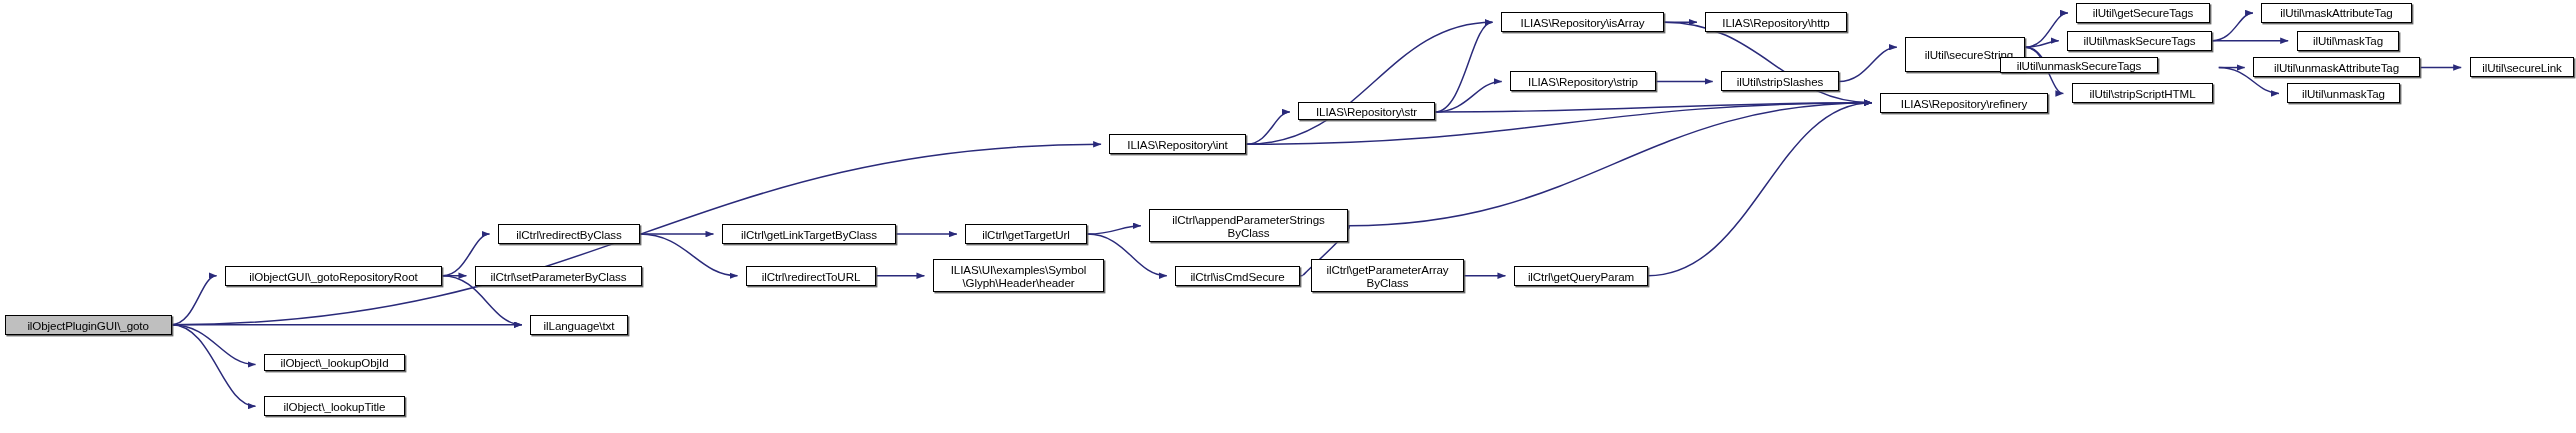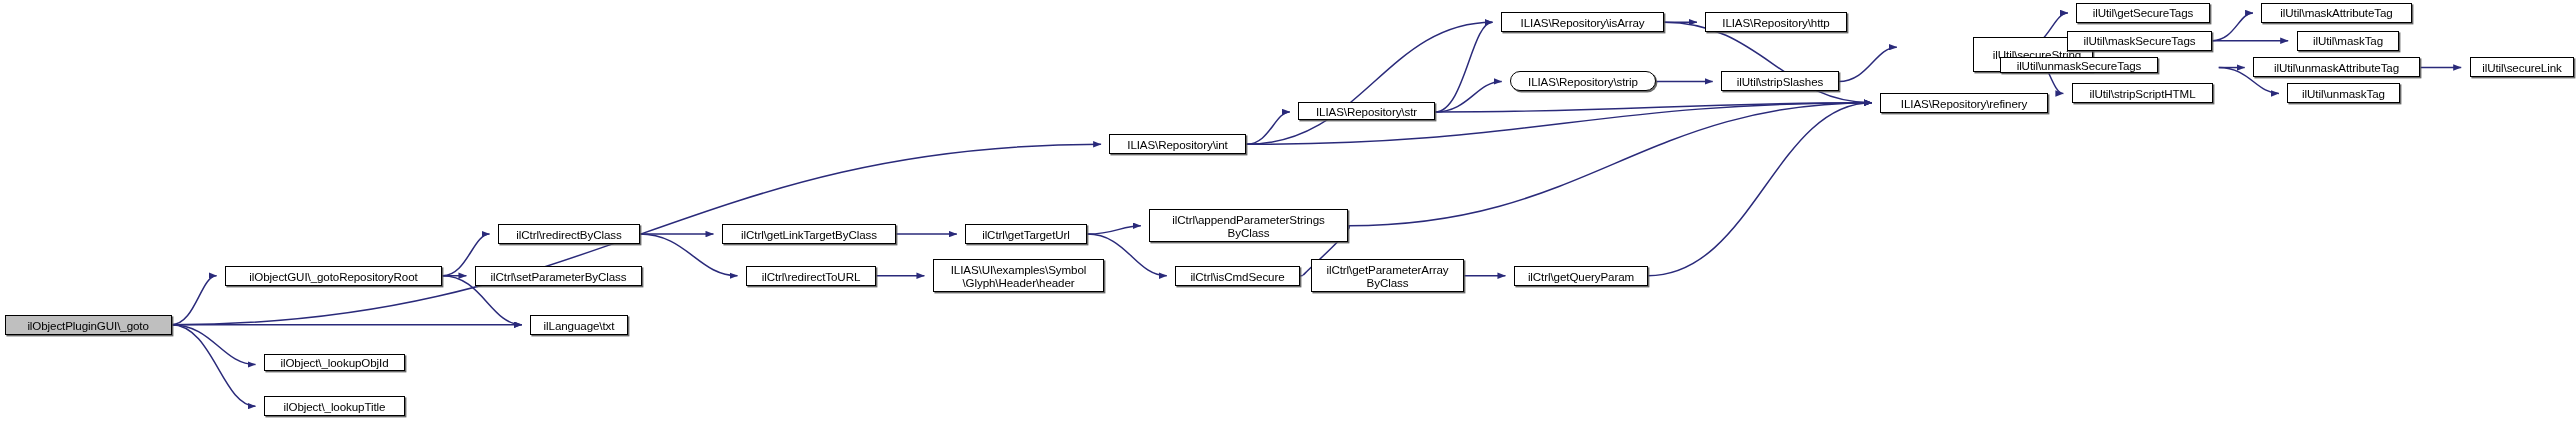--- a/index.html
+++ b/index.html
@@ -107,25 +107,25 @@
 \Glyph\Header\header</div>
     <div class="node" style="left: 1149px; top: 209px; width: 199px; height: 33px;">ilCtrl\appendParameterStrings
 ByClass</div>
     <div class="node" style="left: 1175px; top: 266px; width: 125px; height: 20.4px;">ilCtrl\isCmdSecure</div>
     <div class="node" style="left: 1311px; top: 259px; width: 153px; height: 33px;">ilCtrl\getParameterArray
 ByClass</div>
     <div class="node" style="left: 1514px; top: 266px; width: 134px; height: 20.4px;">ilCtrl\getQueryParam</div>
     <div class="node" style="left: 1109px; top: 134px; width: 137px; height: 20.4px;">ILIAS\Repository\int</div>
     <div class="node" style="left: 1298px; top: 102px; width: 137px; height: 18px;">ILIAS\Repository\str</div>
     <div class="node" style="left: 1501px; top: 12px; width: 163px; height: 20.4px;">ILIAS\Repository\isArray</div>
-    <div class="node" style="left: 1510px; top: 71px; width: 146px; height: 20.4px; border-radius: 10px;">ILIAS\Repository\strip</div>
+    <div class="node" style="left: 1510px; top: 71px; width: 146px; height: 20.4px;">ILIAS\Repository\strip</div>
     <div class="node" style="left: 1705px; top: 12px; width: 142px; height: 20.4px;">ILIAS\Repository\http</div>
     <div class="node" style="left: 1721px; top: 71px; width: 118px; height: 20.4px;">ilUtil\stripSlashes</div>
     <div class="node" style="left: 1880px; top: 93px; width: 168px; height: 20.4px;">ILIAS\Repository\refinery</div>
-    <div class="node" style="left: 1973px; top: 37px; width: 120px; height: 35px; padding-left: 8px;">ilUtil\secureString</div>
+    <div class="node" style="left: 1905px; top: 37px; width: 120px; height: 35px; padding-left: 8px;">ilUtil\secureString</div>
     <div class="node" style="left: 2076px; top: 2.8px; width: 134px; height: 20.4px;">ilUtil\getSecureTags</div>
     <div class="node" style="left: 2067px; top: 30.5px; width: 145px; height: 20.4px;">ilUtil\maskSecureTags</div>
     <div class="node" style="left: 2000px; top: 57px; width: 158px; height: 16px;">ilUtil\unmaskSecureTags</div>
     <div class="node" style="left: 2072px; top: 83px; width: 141px; height: 20.4px;">ilUtil\stripScriptHTML</div>
     <div class="node" style="left: 2261px; top: 2.8px; width: 151px; height: 20.4px;">ilUtil\maskAttributeTag</div>
     <div class="node" style="left: 2297px; top: 30.5px; width: 102px; height: 20.4px;">ilUtil\maskTag</div>
     <div class="node" style="left: 2253px; top: 57px; width: 167px; height: 20.4px;">ilUtil\unmaskAttributeTag</div>
     <div class="node" style="left: 2287px; top: 83px; width: 113px; height: 20.4px;">ilUtil\unmaskTag</div>
     <div class="node" style="left: 2470px; top: 57px; width: 104px; height: 20.4px;">ilUtil\secureLink</div>
   </div>

